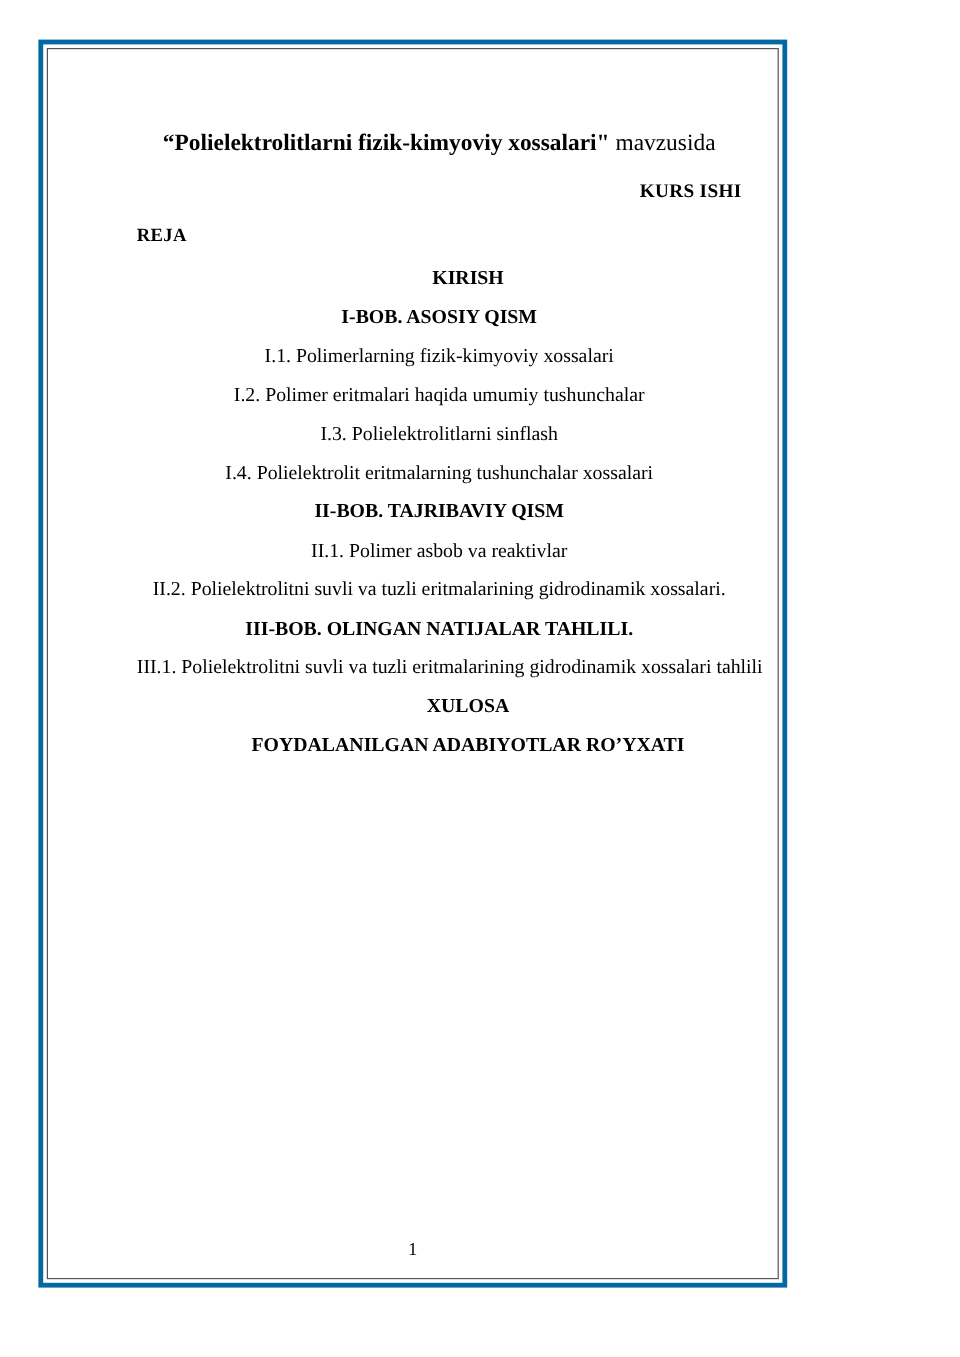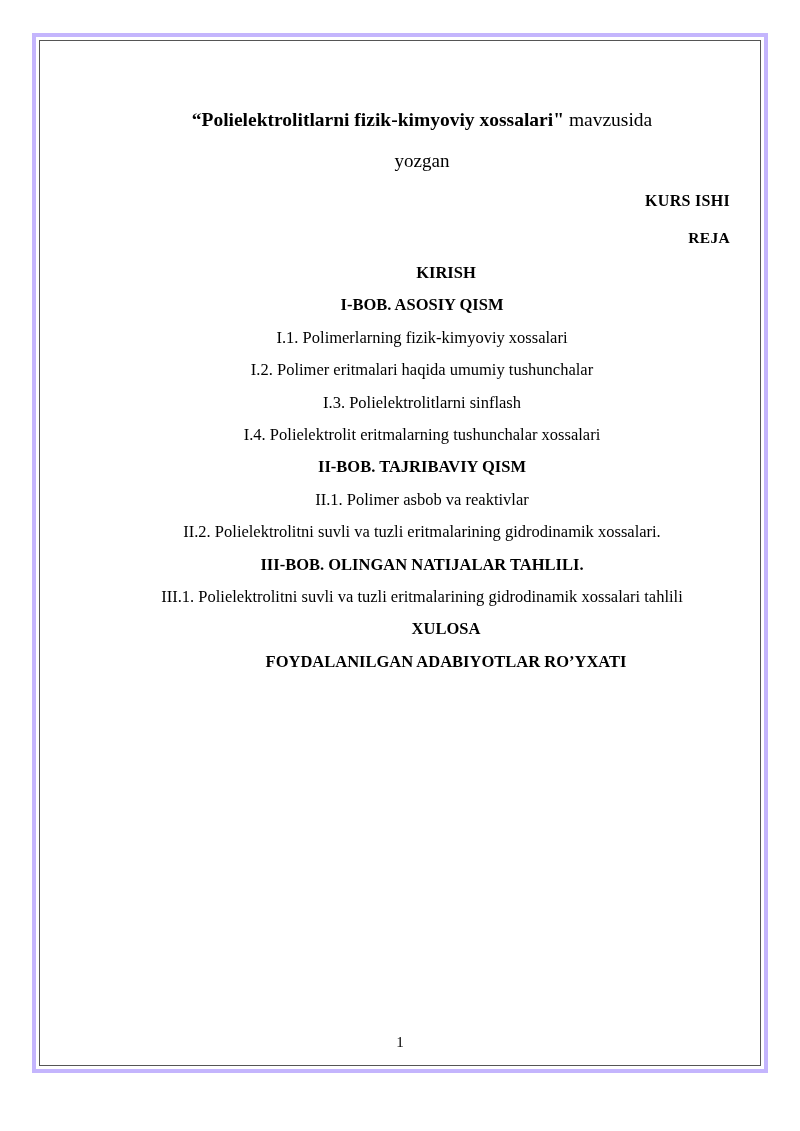--- a/index.html
+++ b/index.html
@@ -14,25 +14,25 @@
     font-family: "Liberation Serif", "DejaVu Serif", serif;
     color: #000000;
     overflow: hidden;
   }
 
   
   #page-sheet {
     position: absolute;
     left: 32px;
     top: 33px;
-    width: 736px;
+    width: 624px;
     height: 1040px;
     box-sizing: border-box;
     background: #ffffff;
-    border: 4px solid #c4b5fd;   
+    border: 4px solid #0369a1;   
     padding: 0;
   }
   #page-inner-rule {
     position: absolute;
     left: 3px;
     top: 3px;
     right: 3px;
     bottom: 3px;
     border: 1px solid #555555;   
     pointer-events: none;
@@ -71,21 +71,21 @@
   .kurs-ishi {
     text-align: right;
     font-size: 16px;
     line-height: 40px;
     margin: 0;
     font-weight: bold;
     letter-spacing: 0.3px;
   }
 
   .reja {
-    text-align: right;
+    text-align: left;
     font-size: 15.5px;
     line-height: 33px;
     margin: 0;
     font-weight: bold;
     letter-spacing: 0.3px;
   }
 
   
   .toc {
     margin: 0;
@@ -120,21 +120,20 @@
 
 <div id="page-sheet">
   <div id="page-inner-rule"></div>
 
   <div id="doc-body">
 
     <p class="title-line">
       <span class="bold-part">“Polielektrolitlarni fizik-kimyoviy xossalari"</span><span class="reg-part"> mavzusida</span>
     </p>
 
-    <p class="subtitle-line">yozgan</p>
 
     <p class="kurs-ishi">KURS ISHI</p>
 
     <p class="reja">REJA</p>
 
     <div class="spacer-kirish"></div>
 
     <ul class="toc">
       <li class="toc-item bold indent">KIRISH</li>
       <li class="toc-item bold">I-BOB. ASOSIY QISM</li>

